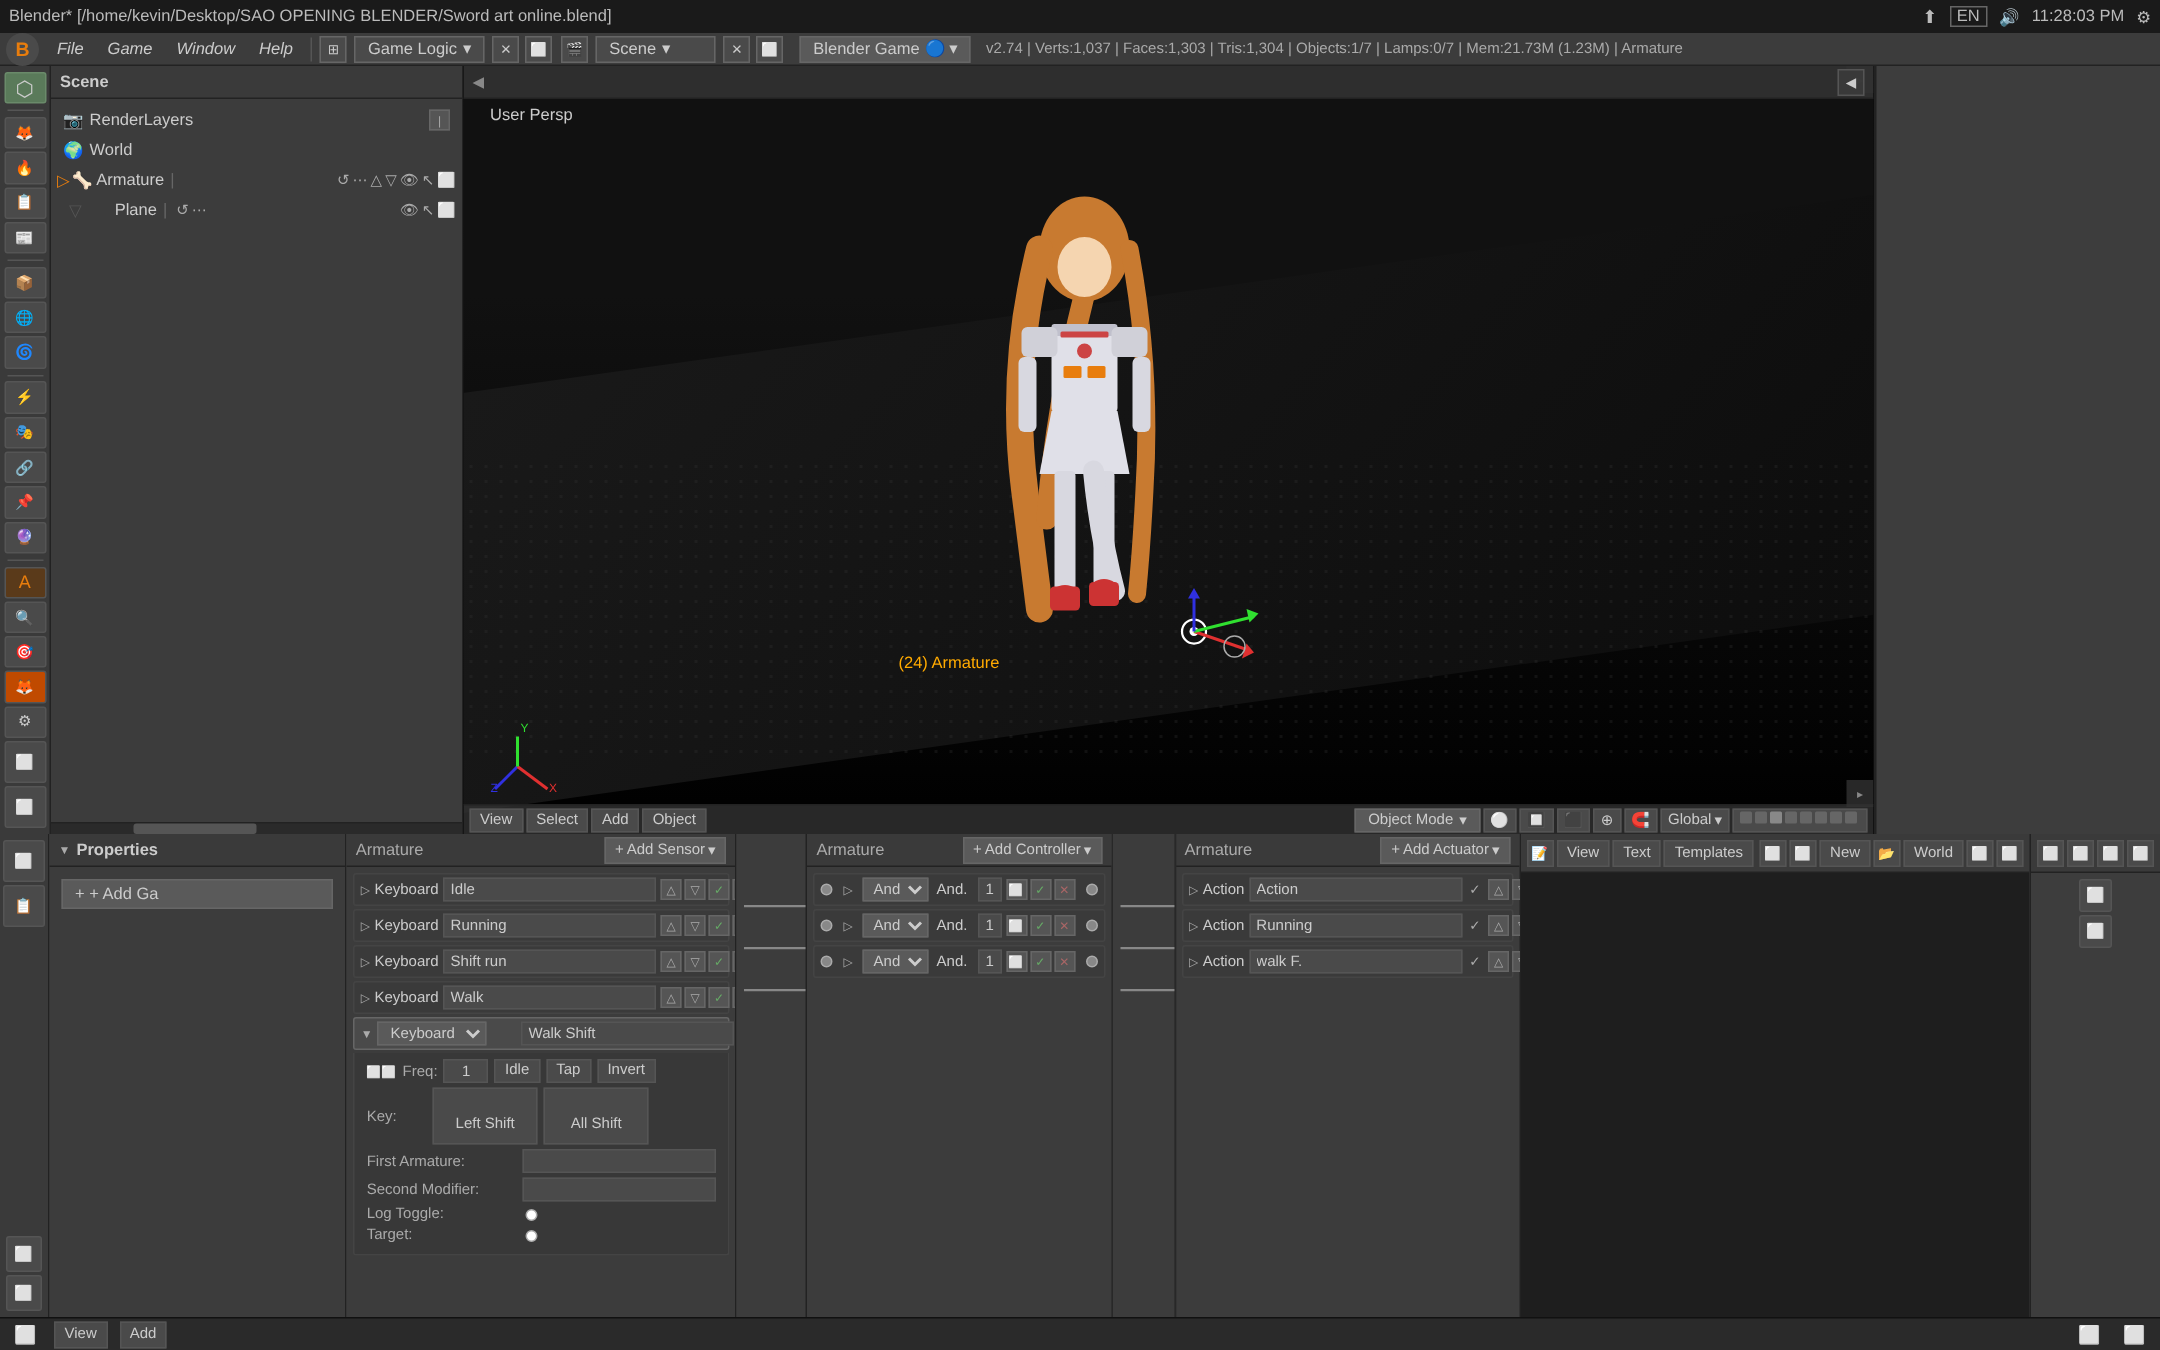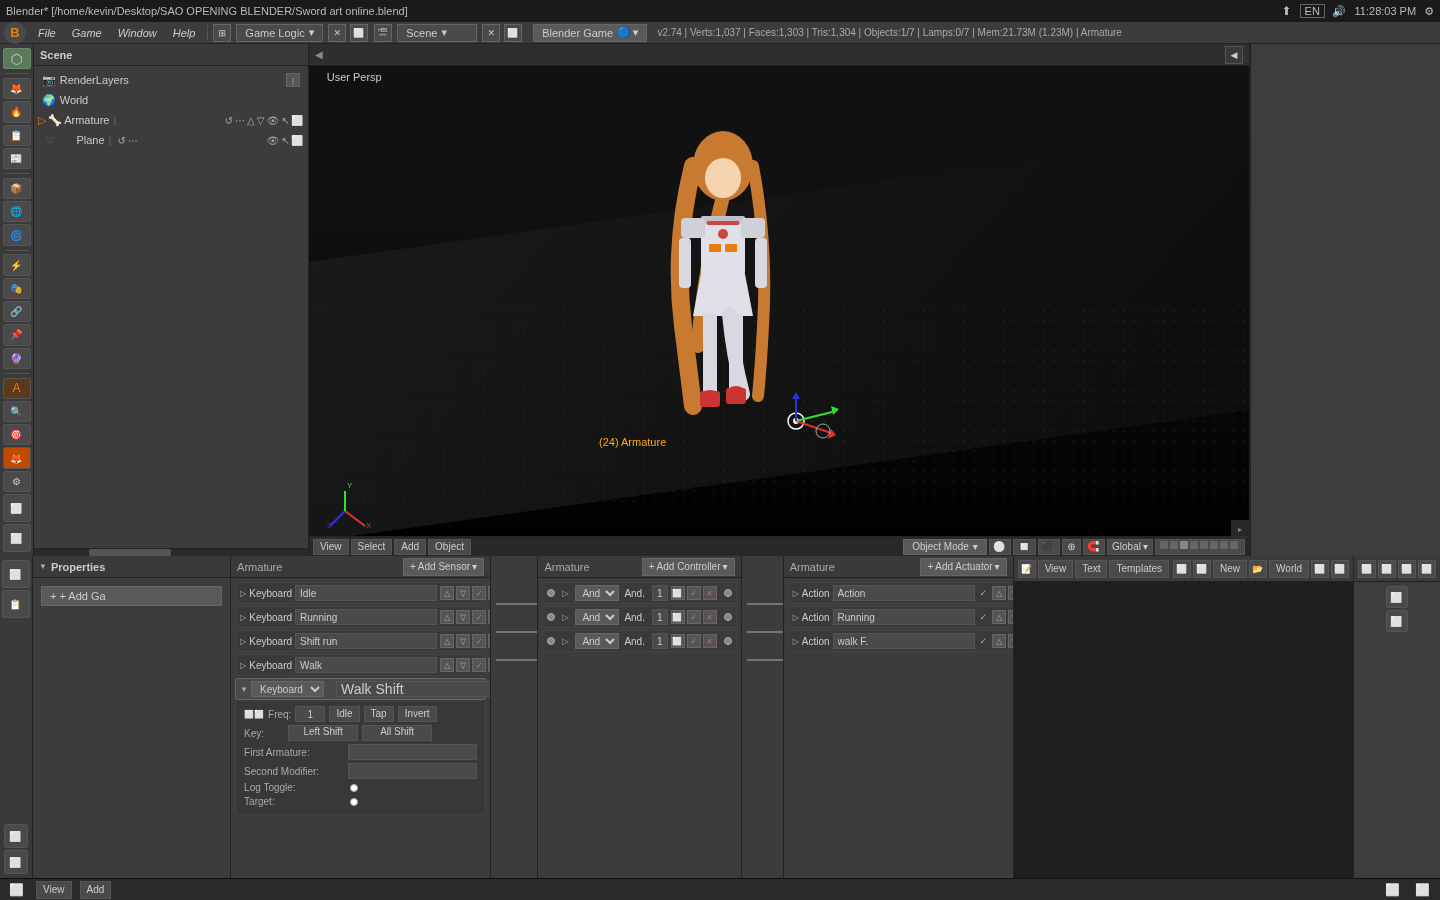--- a/index.html
+++ b/index.html
@@ -103,21 +103,21 @@
     .sensor-type { font-size: 10px; color: #ccc; width: 60px; }
     .sensor-name { font-size: 10px; color: #ccc; flex: 1; background: #4a4a4a; border: 1px solid #555; padding: 1px 4px; height: 16px; }
     .sensor-btns { display: flex; gap: 2px; }
     .sensor-btn { width: 14px; height: 14px; background: #555; border: 1px solid #666; display: flex; align-items: center; justify-content: center; font-size: 8px; color: #aaa; cursor: pointer; }
     .sensor-detail {
       background: #383838; border: 1px solid #444; border-top: none;
       padding: 4px 8px; margin-bottom: 4px; border-radius: 0 0 2px 2px;
     }
     .sensor-detail-row { display: flex; align-items: center; gap: 4px; margin-bottom: 3px; }
     .sd-btn { background: #4a4a4a; border: 1px solid #555; color: #ccc; font-size: 10px; padding: 1px 6px; height: 16px; cursor: pointer; }
-    .sd-key-btn { background: #4a4a4a; border: 1px solid #555; color: #ccc; font-size: 10px; padding: 0 8px; height: 16px; cursor: pointer; min-width: 70px; text-align: center; }
+    .sd-key-btn { background: #4a4a4a; border: 1px solid #555; color: #ccc; font-size: 10px; padding: 18px 8px; height: 16px; cursor: pointer; min-width: 70px; text-align: center; }
     .sd-full-input { background: #4a4a4a; border: 1px solid #555; color: #ccc; font-size: 10px; padding: 1px 4px; height: 16px; flex: 1; }
     .sensor-type-dropdown { background: #5a5a5a; border: 1px solid #666; color: #ccc; font-size: 10px; padding: 1px 4px; height: 16px; cursor: pointer; }
 
     
     #sensor-panel {
       width: 260px; background: #3c3c3c; border-right: 1px solid #222;
       display: flex; flex-direction: column;
     }
     #sensor-header {
       height: 22px; background: #3a3a3a; display: flex; align-items: center;
@@ -585,21 +585,21 @@
 
             </div>
           </div>
 
           <div>
             <div class="sensor-row" style="background:#4a4a4a; border-color:#666;">
               <span class="sensor-expand">▼</span>
               <select class="sensor-type-dropdown">
                 <option>Keyboard</option>
               </select>
-              <input class="sensor-name" value="Walk Shift" style="font-size: 14px; margin-left: 9px;">
+              <input class="sensor-name" value="Walk Shift" style="font-size: 10px; margin-left: 20px;">
               <span style="font-size:10px; color:#aaa; cursor:pointer; margin-left:2px;">📌</span>
 
             </div>
 
             <div class="sensor-detail">
 
               <div class="sensor-detail-row">
                 <span style="font-size:8px; color:#aaa;">⬜⬜</span>
                 <span style="font-size:10px; color:#aaa;">Freq:</span>
                 <input class="num-input" value="1" style="">

